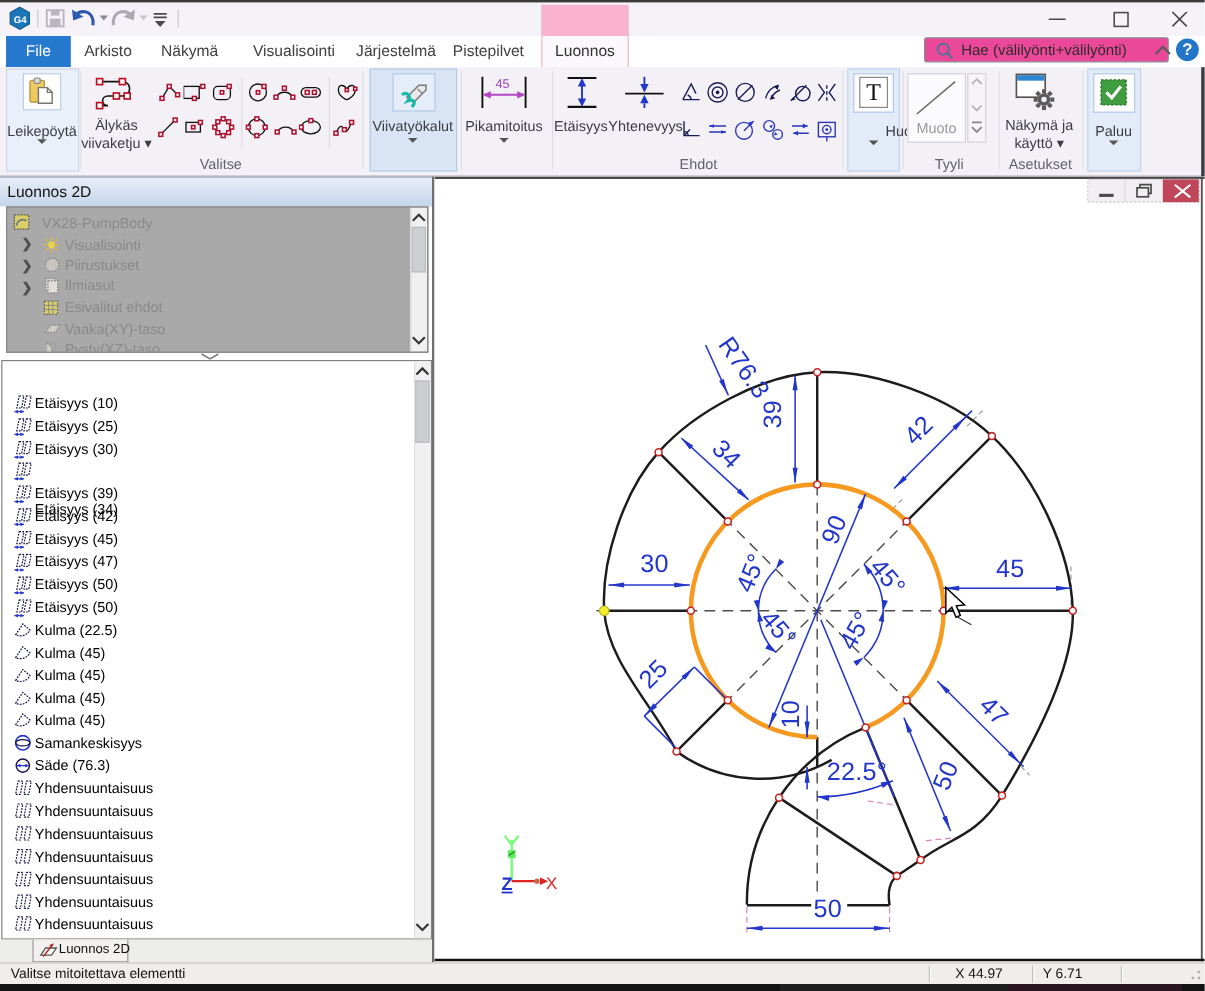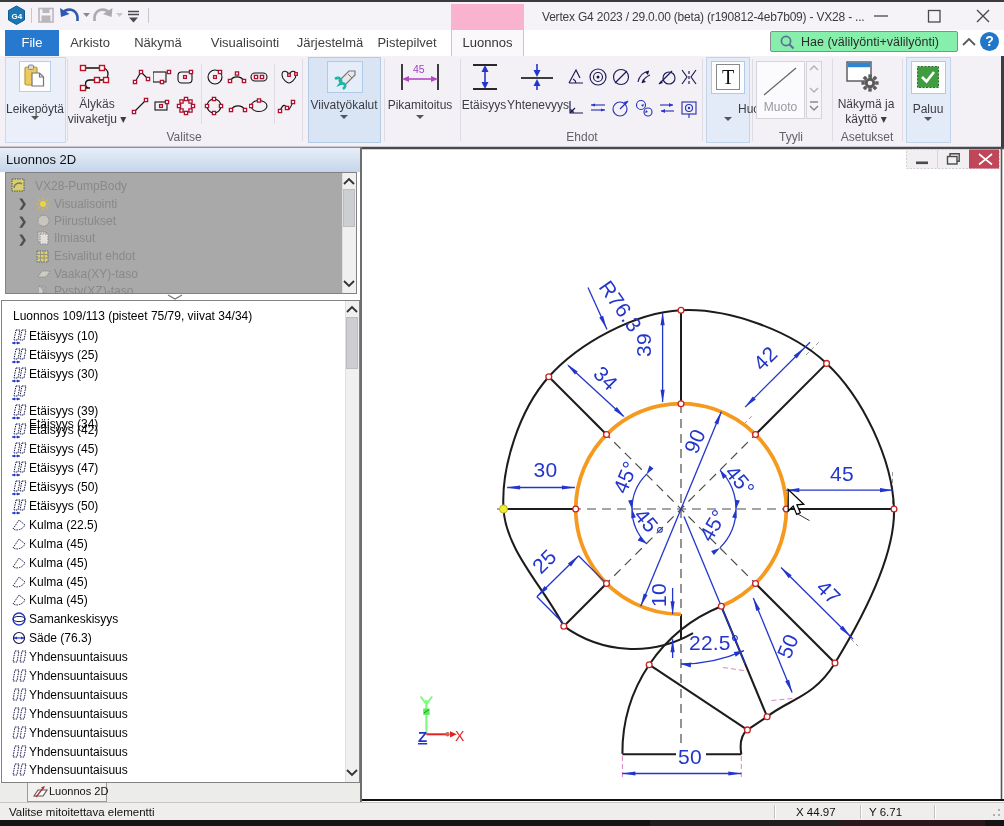--- a/index.html
+++ b/index.html
@@ -53,38 +53,37 @@
 <path d="M 83,13 l 7,0 -3.5,4 z" fill="#8a8790"></path>
 <g fill="none" stroke="#abaab0" stroke-width="2.6">
         <path d="M 110,13.5 c -5,-6 -14,-5 -15.5,3.5 l 0,4"></path>
       </g>
       <path d="M 112.5,8 l -1,9 -8.5,-3 z" fill="#abaab0"></path>
 <path d="M 116,13 l 7,0 -3.5,4 z" fill="#c9c7cc"></path>
 <path d="M 128,11.5 l 11,0 M 128,14.5 l 11,0" stroke="#4a4a50" stroke-width="1.4"></path>
       <path d="M 129,17.5 l 9,0 -4.5,5 z" fill="#4a4a50"></path>
 <line x1="148.5" y1="8" x2="148.5" y2="23" stroke="#c9c6ce" stroke-width="1"></line>
 </svg>
-<div style="position:absolute;left:542px;top:8px;font-size:12px;color:#3c3c3c;letter-spacing:-0.2px;">Vertex G4 2023 / 29.0.00 (beta) (r190812-4eb7b09) - VX28 - ...</div>
 <svg width="140" height="30" style="position:absolute;left:864px;top:-2px;">
 <line x1="10" y1="16" x2="24" y2="16" stroke="#4a4a4a" stroke-width="1.3"></line>
 <rect x="64.5" y="10.5" width="11.5" height="11.5" fill="none" stroke="#4a4a4a" stroke-width="1.3"></rect>
 <path d="M 113,10 l 12,12 M 125,10 l -12,12" stroke="#4a4a4a" stroke-width="1.4"></path>
 </svg>
   </div>
 <div class="abs" id="tabrow">
 <div class="tab" id="filetab">File</div>
 <div class="tab" style="left:55px;width:70px;">Arkisto</div>
 <div class="tab" style="left:121px;width:74px;">Näkymä</div>
 <div class="tab" style="left:197px;width:96px;">Visualisointi</div>
 <div class="tab" style="left:282px;width:96px;">Järjestelmä</div>
 <div class="tab" style="left:365px;width:84px;">Pistepilvet</div>
 </div>
 <div class="abs" id="pinkblock"></div>
 <div class="abs" id="luonnostab">Luonnos</div>
-<div class="abs" style="left:770px;top:31px;width:188px;height:21px;background:#86efac;border:1px solid #8a8a92;border-radius:2px;">
+<div class="abs" style="left:770px;top:31px;width:204px;height:21px;background:#ec4899;border:1px solid #8a8a92;border-radius:2px;">
     <svg width="20" height="19" style="position:absolute;left:6px;top:1px;">
       <circle cx="9" cy="8" r="4.6" fill="none" stroke="#5d6f96" stroke-width="1.7"></circle>
       <line x1="12.5" y1="11.5" x2="16.5" y2="15.5" stroke="#5d6f96" stroke-width="2"></line>
     </svg>
     <span style="position:absolute;left:30px;top:3px;font-size:12.5px;color:#2c2c2c;">Hae (välilyönti+välilyönti)</span>
   </div>
 <svg class="abs" width="20" height="14" style="left:960px;top:36px;">
     <path d="M 3,9 l 6,-6 6,6" fill="none" stroke="#5a5a5a" stroke-width="1.8"></path>
   </svg>
 <div class="abs" style="left:980px;top:32px;width:19px;height:19px;border-radius:50%;background:#2176c8;color:#fff;font-size:14px;font-weight:bold;text-align:center;line-height:19px;">?</div>
@@ -389,21 +388,20 @@
         </svg>
 <div class="sbthumb" style="right:1px;top:16px;width:12px;height:38px;"></div>
 <svg class="icon" width="14" height="14" style="right:0;bottom:2px;">
           <path d="M 2,4 l 5,5 5,-5" fill="none" stroke="#333" stroke-width="1.8"></path>
         </svg>
 </div>
 <svg class="icon" width="20" height="8" style="left:165px;top:146px;">
         <path d="M 3,2 l 7,4 7,-4" fill="none" stroke="#777" stroke-width="1.2"></path>
       </svg>
 <div id="list">
-<div class="lrow" style="left:11px;top:8px;">Luonnos 109/113 (pisteet 75/79, viivat 34/34)</div>
 <svg class="icon" width="18" height="16" style="left:9px;top:28px;">
           <path d="M 5,1 L 9,1 L 7,11 L 3,11 Z" fill="none" stroke="#15154a" stroke-width="1" stroke-dasharray="1.5 1"></path>
           <path d="M 11,1 L 15,1 L 13,11 L 9,11 Z" fill="none" stroke="#15154a" stroke-width="1" stroke-dasharray="1.5 1"></path>
           <line x1="1" y1="14" x2="9" y2="14" stroke="#2336cc" stroke-width="1"></line>
           <path d="M 1,14 l 3,-1.5 v 3 z M 9,14 l -3,-1.5 v 3 z" fill="#2336cc"></path>
         </svg>
 <div class="lrow" style="top:28px;">Etäisyys (10)</div>
 <svg class="icon" width="18" height="16" style="left:9px;top:47px;">
           <path d="M 5,1 L 9,1 L 7,11 L 3,11 Z" fill="none" stroke="#15154a" stroke-width="1" stroke-dasharray="1.5 1"></path>
           <path d="M 11,1 L 15,1 L 13,11 L 9,11 Z" fill="none" stroke="#15154a" stroke-width="1" stroke-dasharray="1.5 1"></path>

